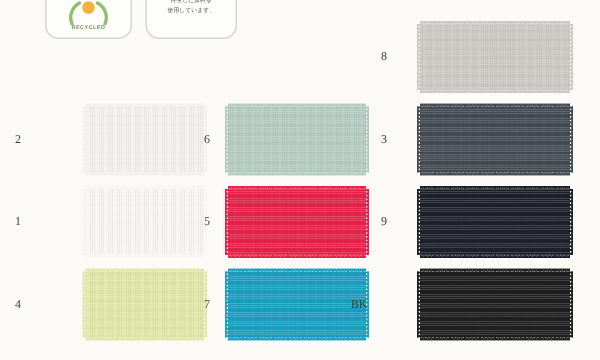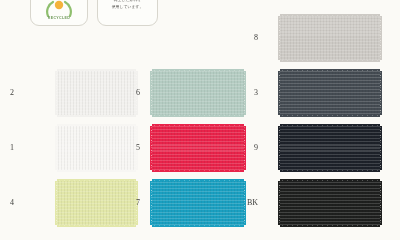--- a/index.html
+++ b/index.html
@@ -168,16 +168,16 @@
         <i class="l"></i>
         <i class="r"></i>
         <u></u>
       </div>
       <div class="label" style="left: 238px; width: 20px; top: 143px;">9</div>
       <div class="swatch" style="--c: #1e1f1e; left: 280px; top: 181px; width: 100px; height: 44px; background: rgb(30, 31, 30);">
         <i class="l"></i>
         <i class="r"></i>
         <u></u>
       </div>
-      <div class="label" style="left: 238px; width: 20px; top: 198px;">BK</div>
+      <div class="label" style="left: 225px; width: 20px; top: 198px;">BK</div>
     </div>
 
 </div>
 
 </body></html>

